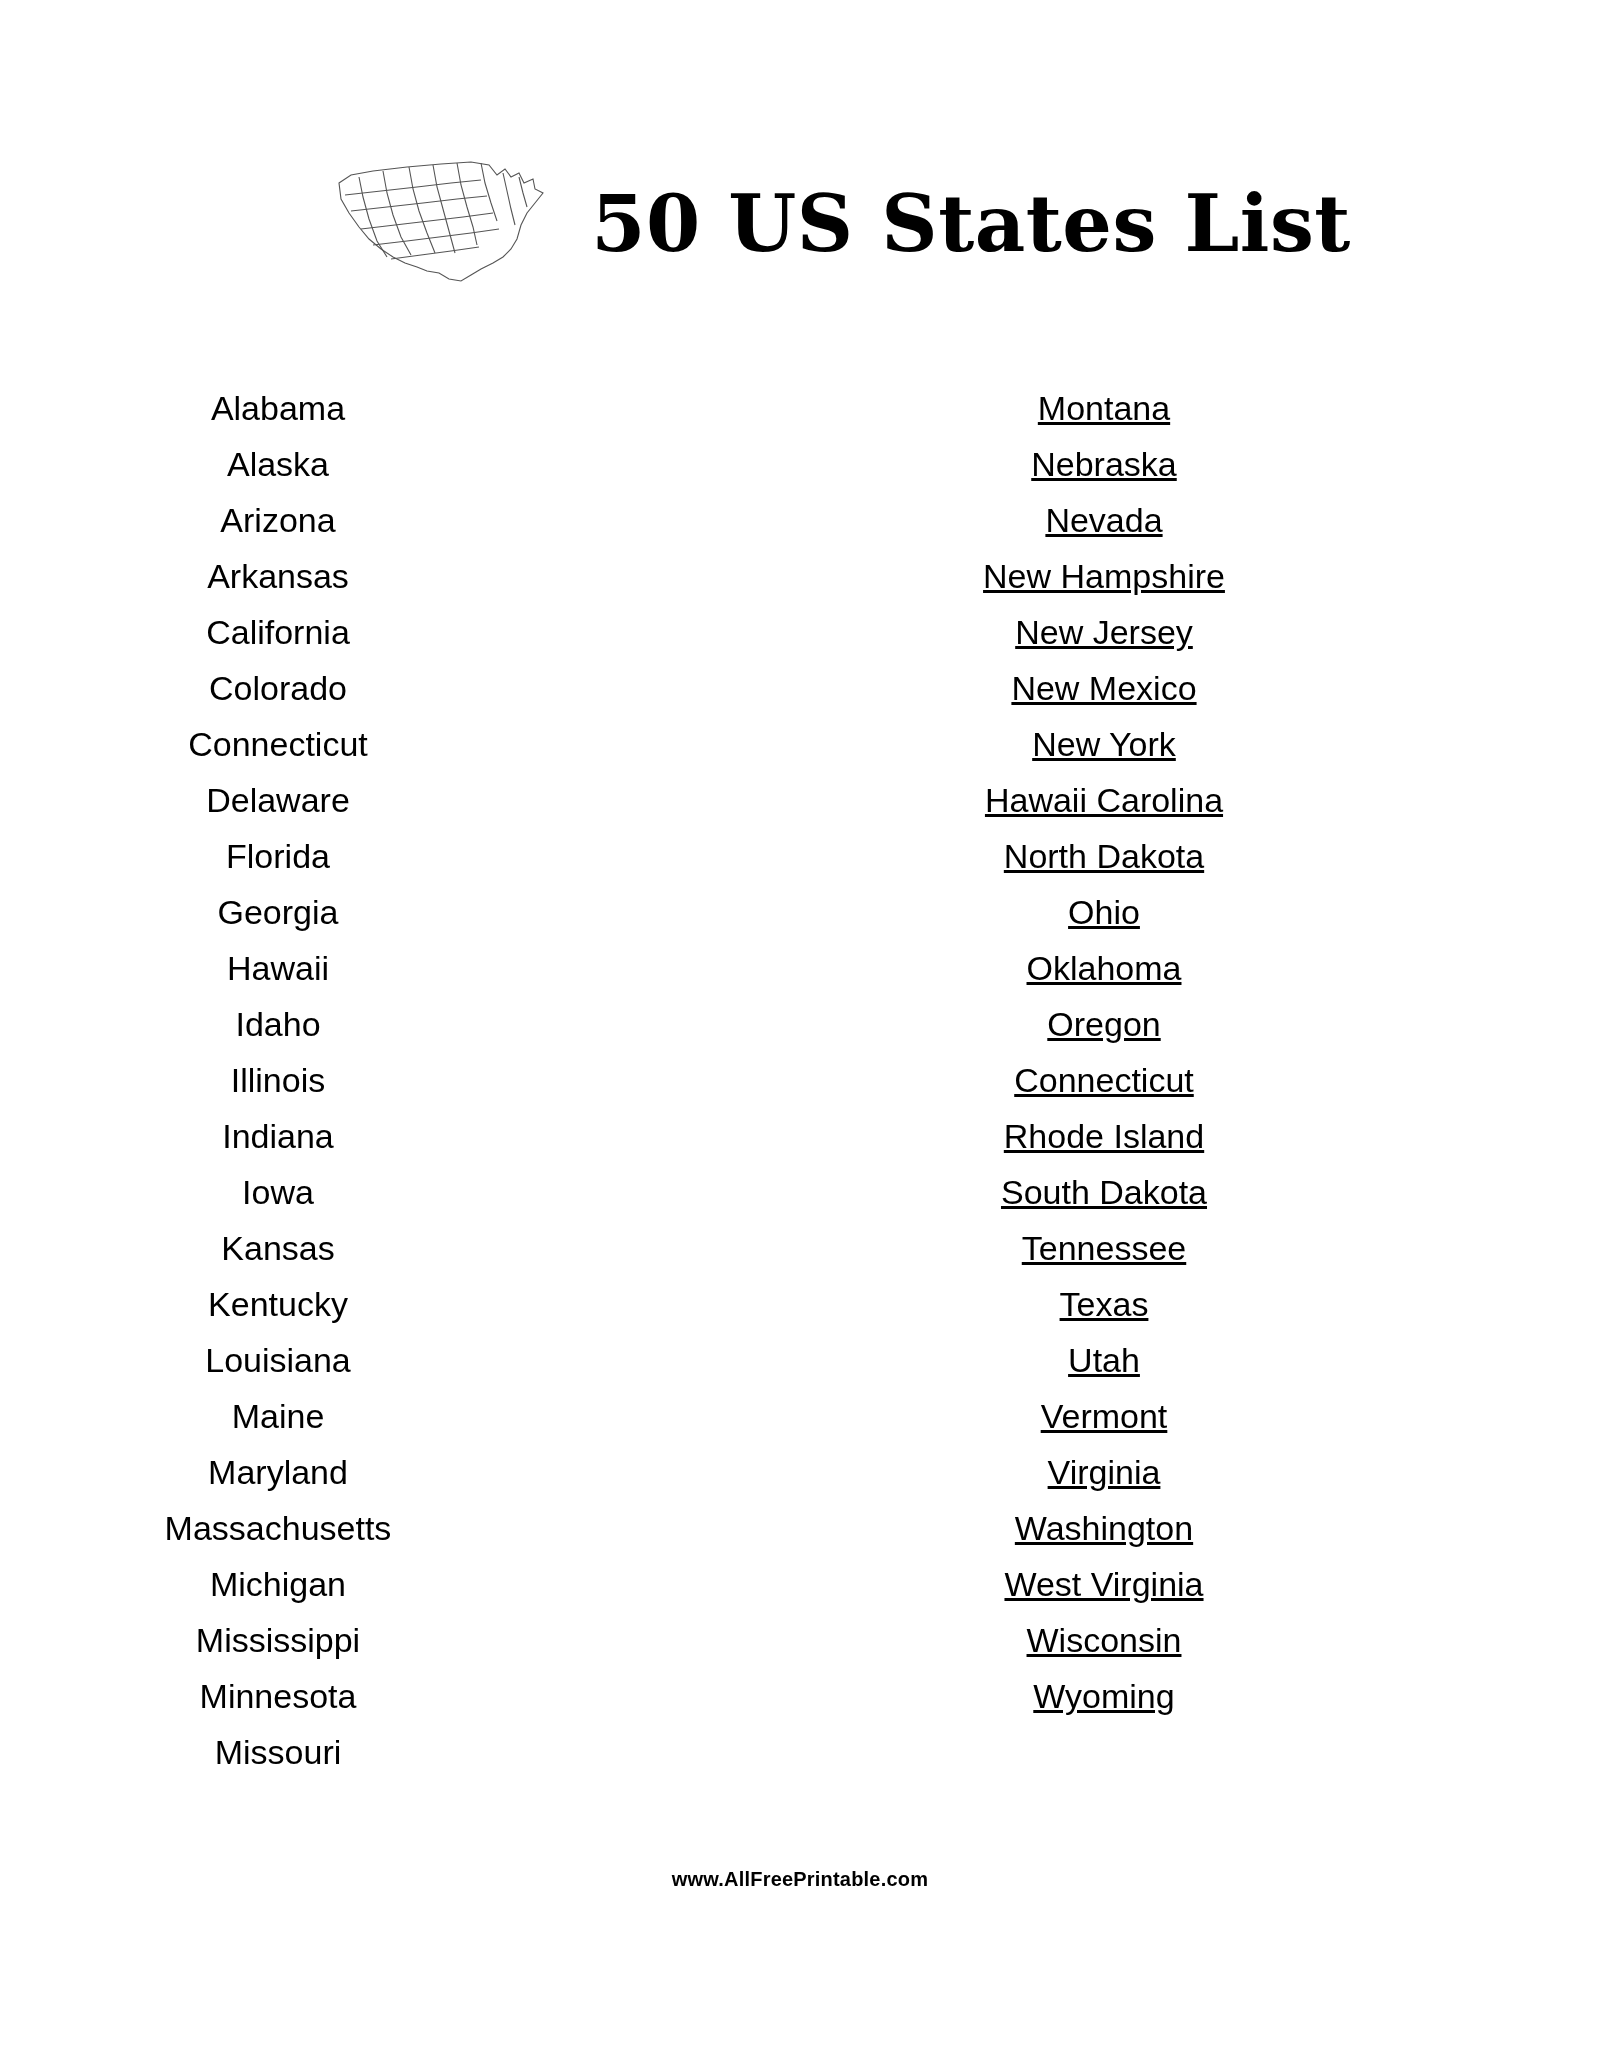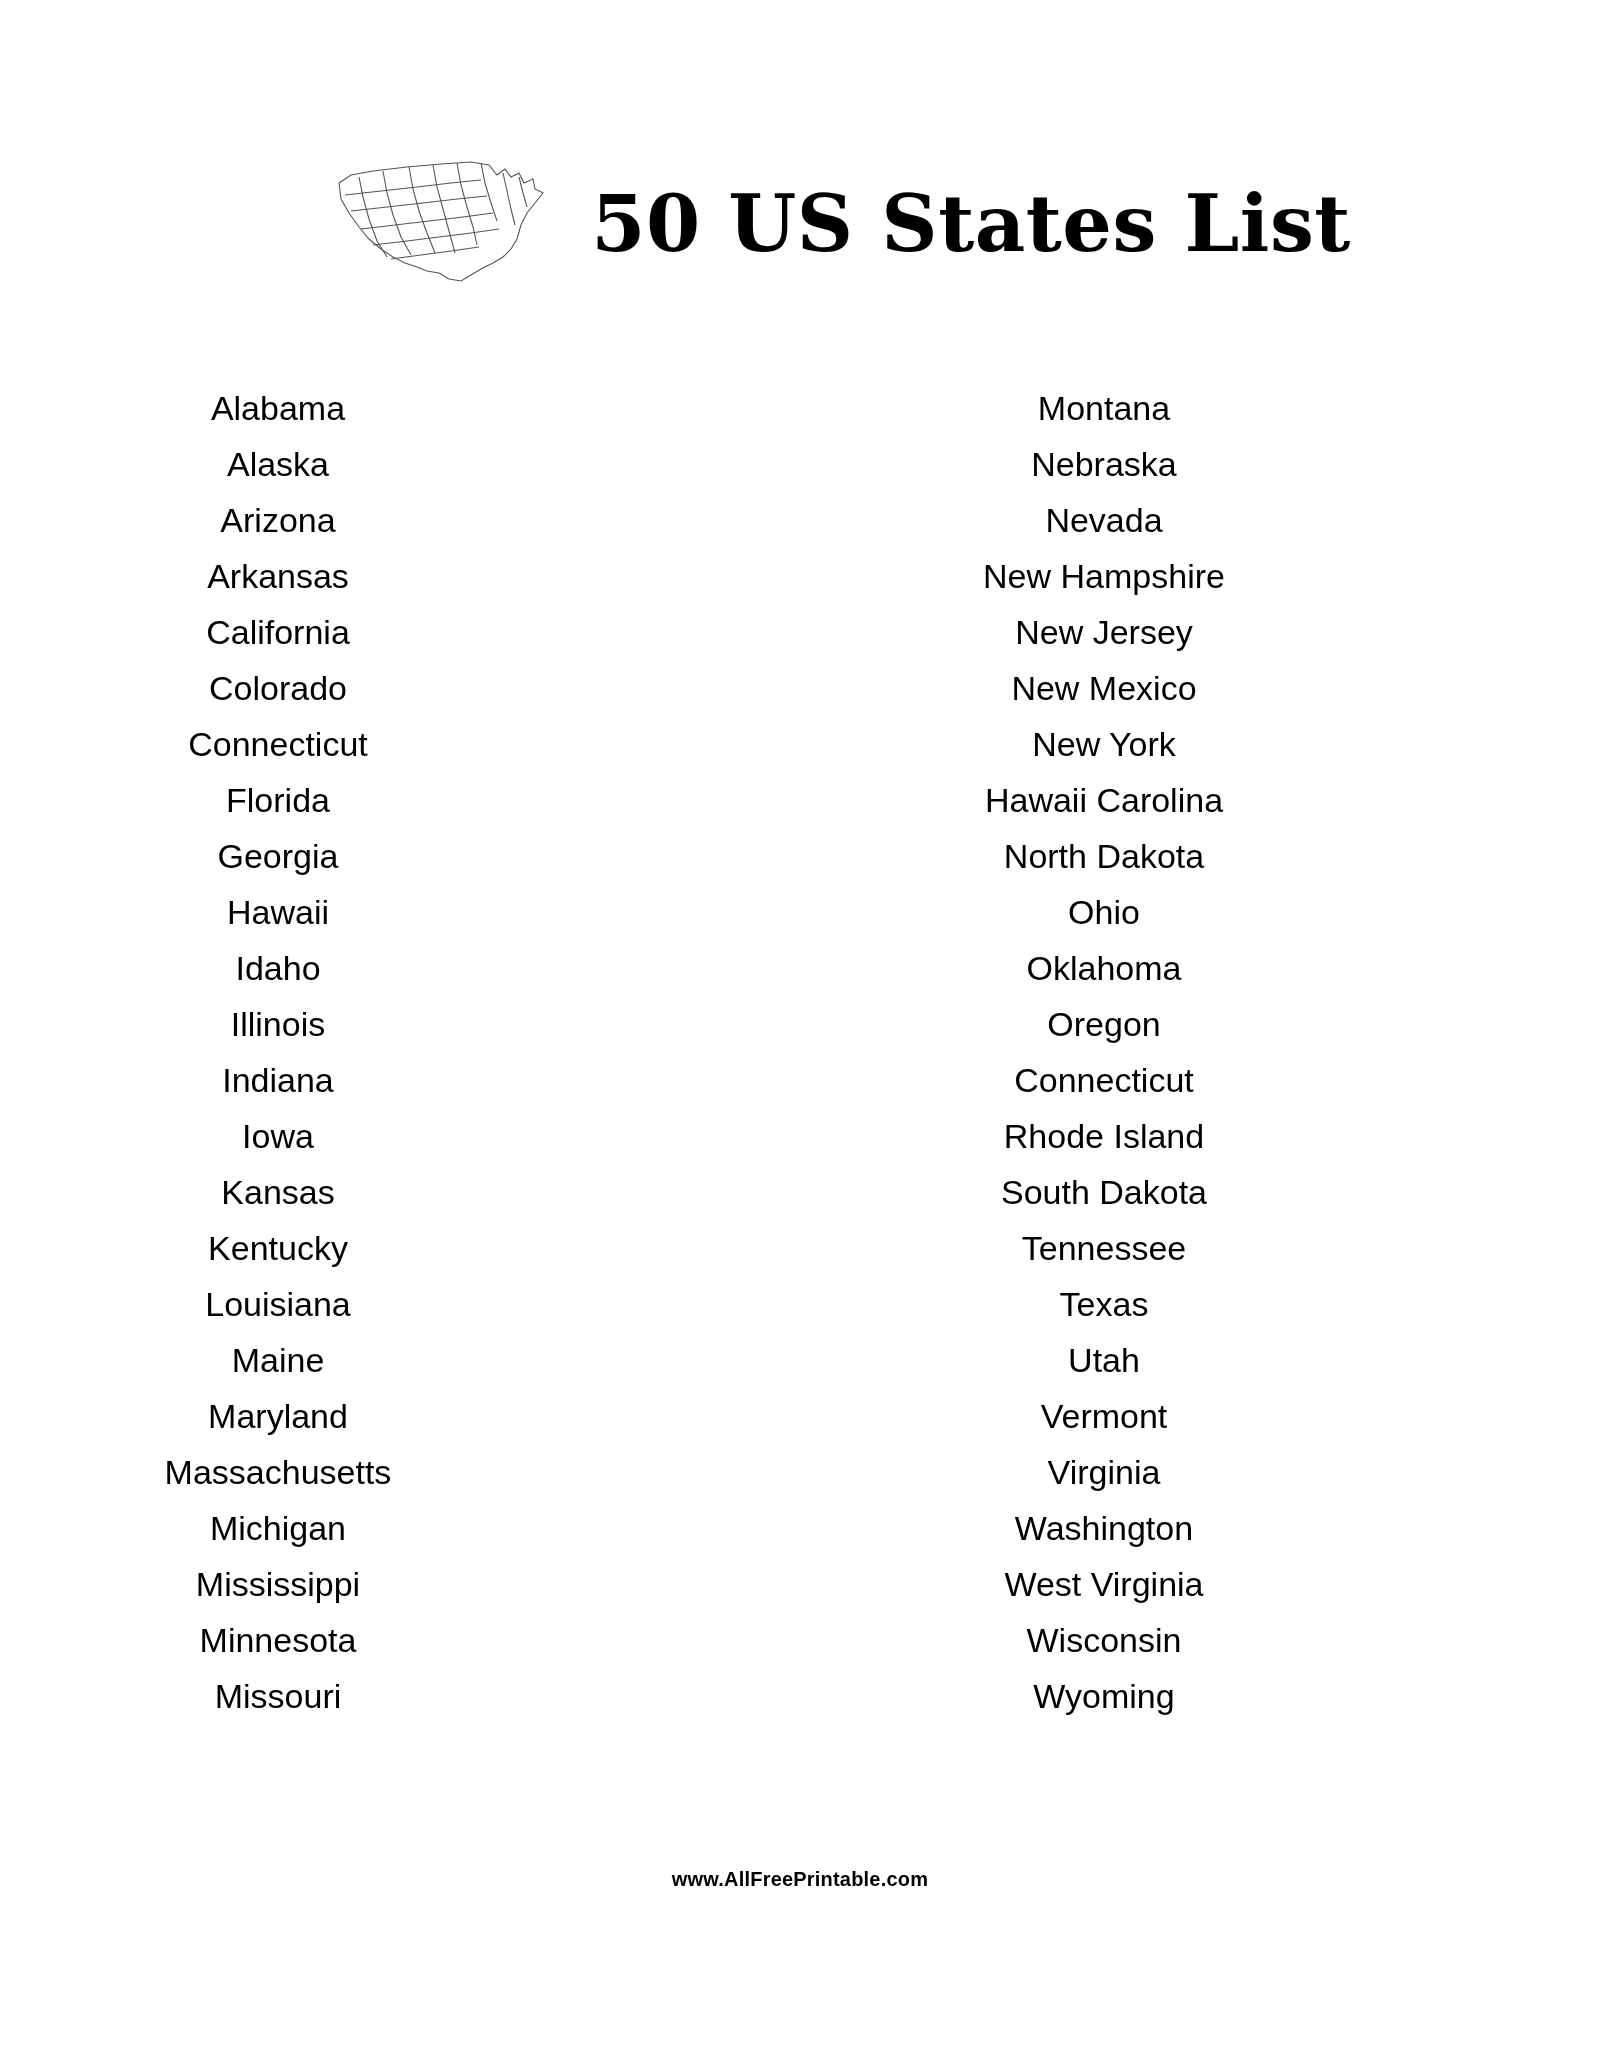--- a/index.html
+++ b/index.html
@@ -79,20 +79,21 @@
     line-height: 56px;
     height: 56px;
     text-align: center;
     white-space: nowrap;
   }
   .col-left .state-item {
     padding-right: 136px;
   }
   .col-right .state-item {
     padding-left: 132px;
+    text-decoration: underline;
   }
 
   
   .footer {
     position: absolute;
     top: 1868px;
     left: 0;
     width: 1600px;
     text-align: center;
   }
@@ -140,20 +141,21 @@
   <div class="columns">
     <div class="col col-left">
       <ul>
         <li class="state-item">Alabama</li>
         <li class="state-item">Alaska</li>
         <li class="state-item">Arizona</li>
         <li class="state-item">Arkansas</li>
         <li class="state-item">California</li>
         <li class="state-item">Colorado</li>
         <li class="state-item">Connecticut</li>
+        <li class="state-item">Delaware</li>
         <li class="state-item">Florida</li>
         <li class="state-item">Georgia</li>
         <li class="state-item">Hawaii</li>
         <li class="state-item">Idaho</li>
         <li class="state-item">Illinois</li>
         <li class="state-item">Indiana</li>
         <li class="state-item">Iowa</li>
         <li class="state-item">Kansas</li>
         <li class="state-item">Kentucky</li>
         <li class="state-item">Louisiana</li>

